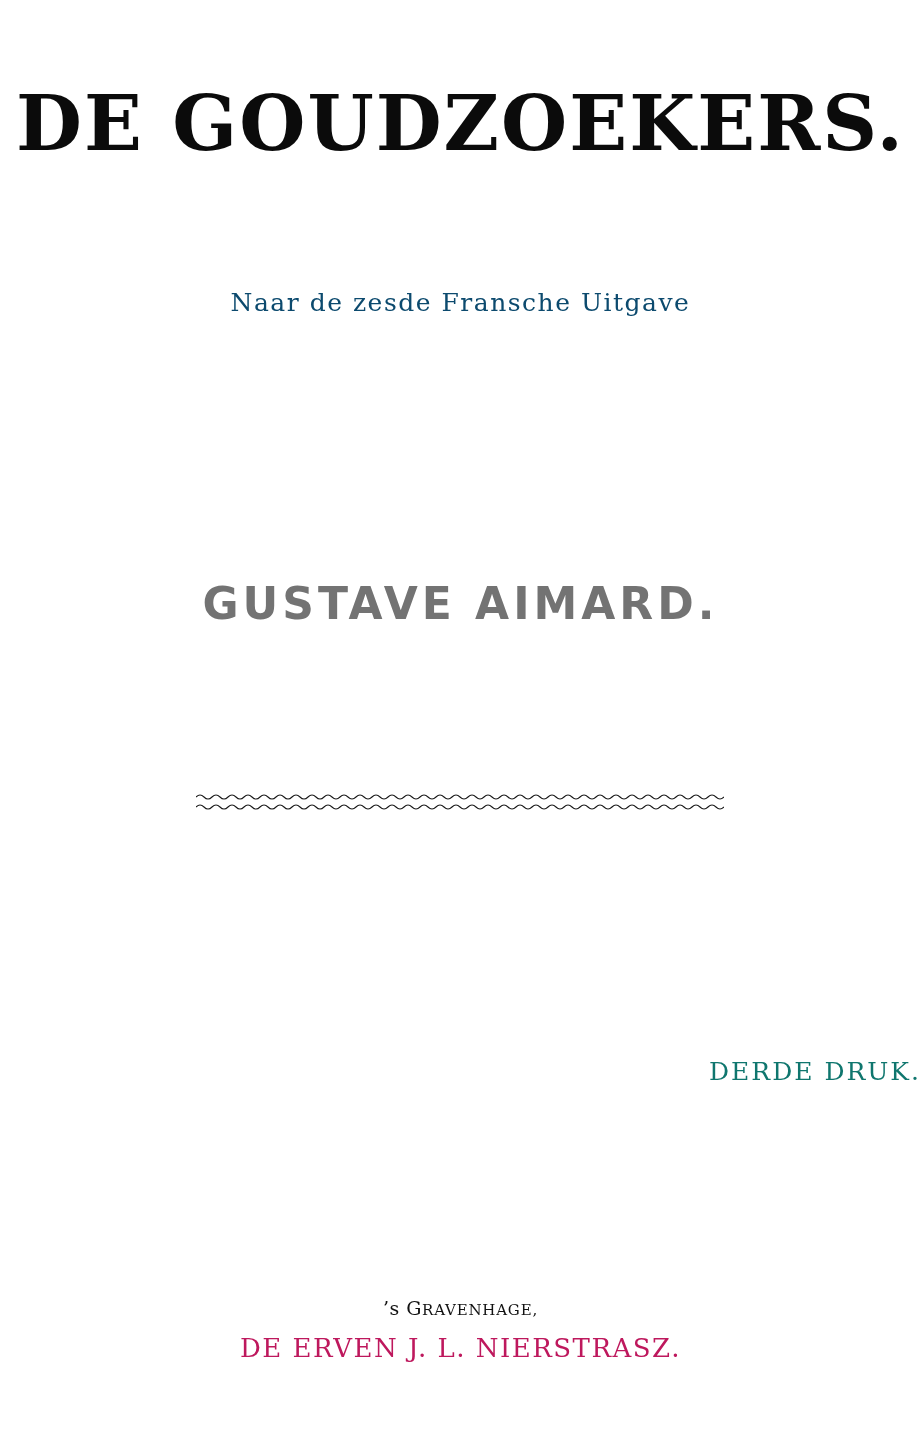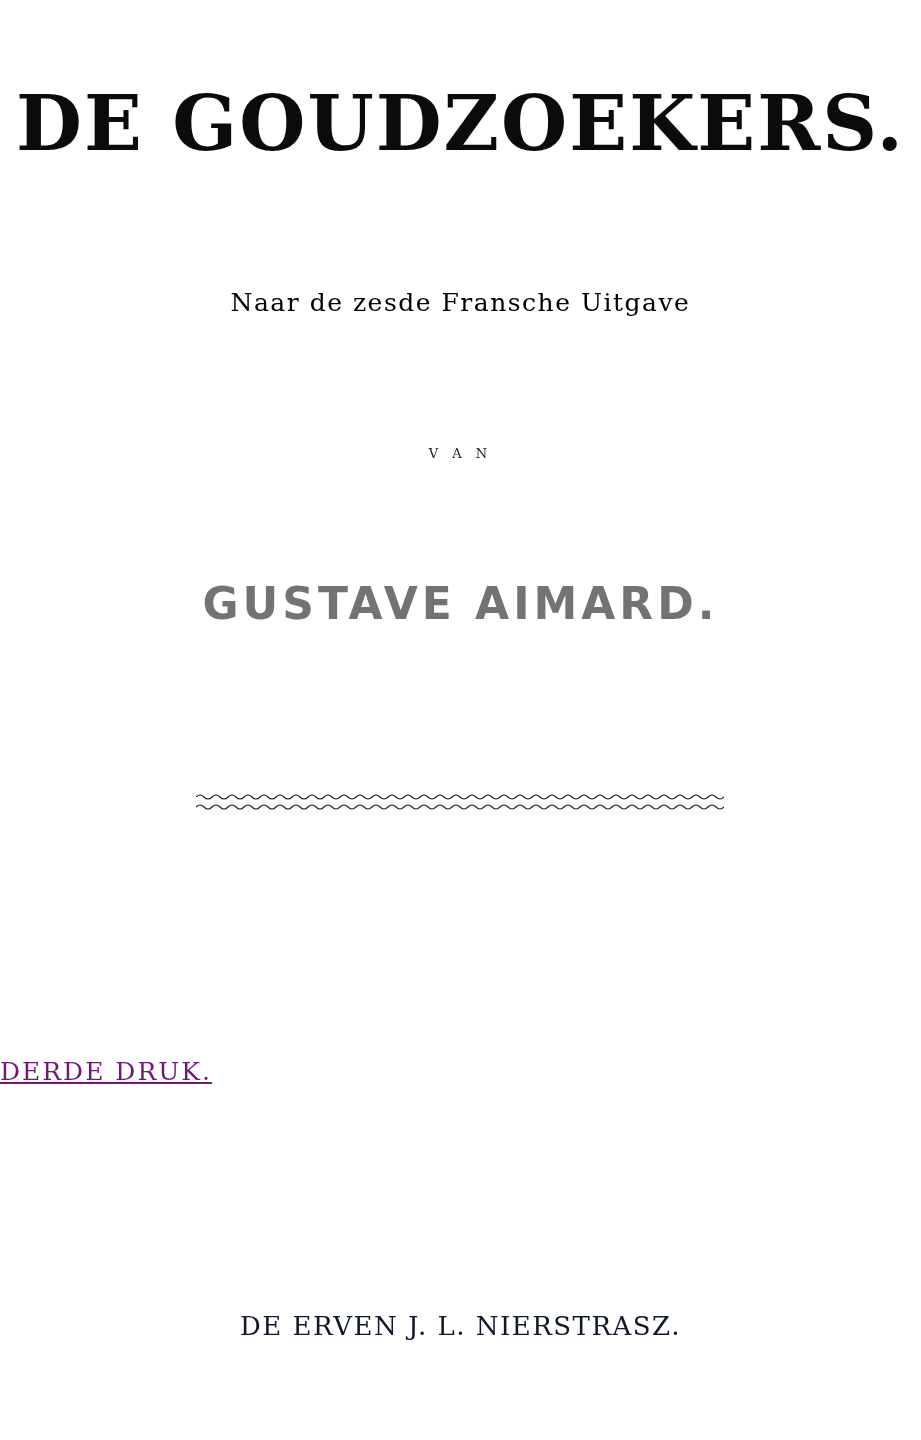--- a/index.html
+++ b/index.html
@@ -41,21 +41,21 @@
   
   .subtitle {
     position: absolute;
     top: 288px;
     left: 0;
     width: 921px;
     text-align: center;
     font-family: "DejaVu Serif", "Liberation Serif", serif;
     font-size: 25px;
     letter-spacing: 1.5px;
-    color: #000000;
+    color: #0c4a6e;
   }
 
   
   .van {
     position: absolute;
     top: 446px;
     left: 0;
     width: 921px;
     text-align: center;
     font-family: "DejaVu Serif", "Liberation Serif", serif;
@@ -101,26 +101,25 @@
     padding: 7px 0 5px 0;
     white-space: nowrap;
   }
 
   
   .edition {
     position: absolute;
     top: 1057px;
     left: 0;
     width: 921px;
-    text-align: left;
+    text-align: right;
     font-family: "DejaVu Serif", "Liberation Serif", serif;
     font-size: 25px;
     letter-spacing: 2px;
-    color: #701a75;
-    text-decoration: underline;
+    color: #0f766e;
   }
 
   
   .imprint {
     position: absolute;
     top: 1297px;
     left: 0;
     width: 921px;
     text-align: center;
   }
@@ -132,49 +131,51 @@
   }
   .imprint-city .small-caps {
     font-size: 15px;
     letter-spacing: 0.8px;
   }
   .imprint-publisher {
     margin-top: 14px;
     font-family: "DejaVu Serif", "Liberation Serif", serif;
     font-size: 26px;
     letter-spacing: 1.5px;
-    color: #0f172a;
+    color: #be185d;
     white-space: nowrap;
   }
 </style>
 </head>
 <body>
 
 <div class="page">
 
   <div class="title">DE GOUDZOEKERS.</div>
 
   <div class="subtitle">Naar de zesde Fransche Uitgave</div>
 
-  <div class="van">V A N</div>
 
   <div class="author">GUSTAVE AIMARD.</div>
 
   <div class="note-block">
     <span class="wavy">
       <svg width="528" height="10" viewBox="0 0 528 10" xmlns="http://www.w3.org/2000/svg">
         <path d="M0,5 q4,-4 8,0 t8,0 t8,0 t8,0 t8,0 t8,0 t8,0 t8,0 t8,0 t8,0 t8,0 t8,0 t8,0 t8,0 t8,0 t8,0 t8,0 t8,0 t8,0 t8,0 t8,0 t8,0 t8,0 t8,0 t8,0 t8,0 t8,0 t8,0 t8,0 t8,0 t8,0 t8,0 t8,0 t8,0 t8,0 t8,0 t8,0 t8,0 t8,0 t8,0 t8,0 t8,0 t8,0 t8,0 t8,0 t8,0 t8,0 t8,0 t8,0 t8,0 t8,0 t8,0 t8,0 t8,0 t8,0 t8,0 t8,0 t8,0 t8,0 t8,0 t8,0 t8,0 t8,0 t8,0 t8,0 t8,0" fill="none" stroke="#1a1a1a" stroke-width="1.1"></path>
       </svg>
     </span>
     <span class="wavy">
       <svg width="528" height="10" viewBox="0 0 528 10" xmlns="http://www.w3.org/2000/svg">
         <path d="M0,5 q4,-4 8,0 t8,0 t8,0 t8,0 t8,0 t8,0 t8,0 t8,0 t8,0 t8,0 t8,0 t8,0 t8,0 t8,0 t8,0 t8,0 t8,0 t8,0 t8,0 t8,0 t8,0 t8,0 t8,0 t8,0 t8,0 t8,0 t8,0 t8,0 t8,0 t8,0 t8,0 t8,0 t8,0 t8,0 t8,0 t8,0 t8,0 t8,0 t8,0 t8,0 t8,0 t8,0 t8,0 t8,0 t8,0 t8,0 t8,0 t8,0 t8,0 t8,0 t8,0 t8,0 t8,0 t8,0 t8,0 t8,0 t8,0 t8,0 t8,0 t8,0 t8,0 t8,0 t8,0 t8,0 t8,0 t8,0" fill="none" stroke="#1a1a1a" stroke-width="1.1"></path>
       </svg>
     </span>
   </div>
 
   <div class="edition">DERDE DRUK.</div>
 
   <div class="imprint">
+    <div class="imprint-city">
+      <span>’s G</span><span class="small-caps">RAVENHAGE,</span>
+    </div>
     <div class="imprint-publisher">DE ERVEN J. L. NIERSTRASZ.</div>
   </div>
 
 </div>
 
 </body></html>

